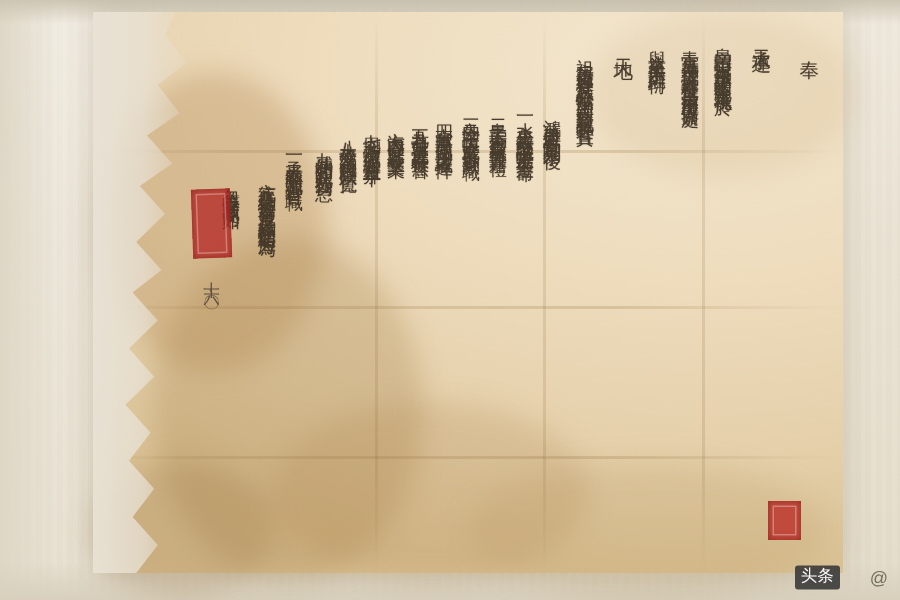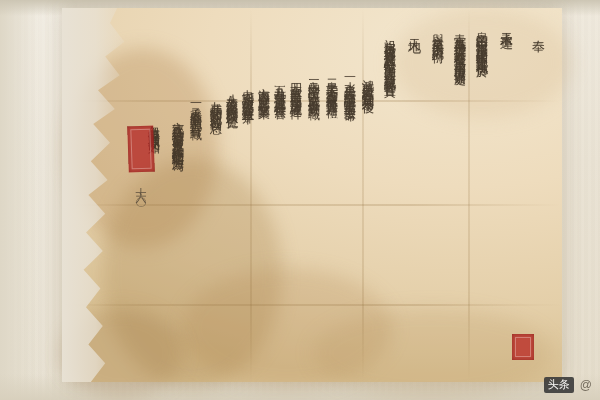--- a/index.html
+++ b/index.html
@@ -160,21 +160,21 @@
     letter-spacing: 5px;
     opacity: 0.85;
   }
 
   
   .watermark {
     position: absolute;
     right: 8px; bottom: 7px;
     display: flex;
     align-items: center;
-    gap: 6px;
+    gap: 20px;
     font-family: "Liberation Sans", sans-serif;
     font-size: 12px;
     color: #5d5547;
     opacity: 0.9;
   }
   .wm-logo {
     display: inline-block;
     padding: 1px 4px;
     background: #3b3b3b;
     color: #ffffff;

